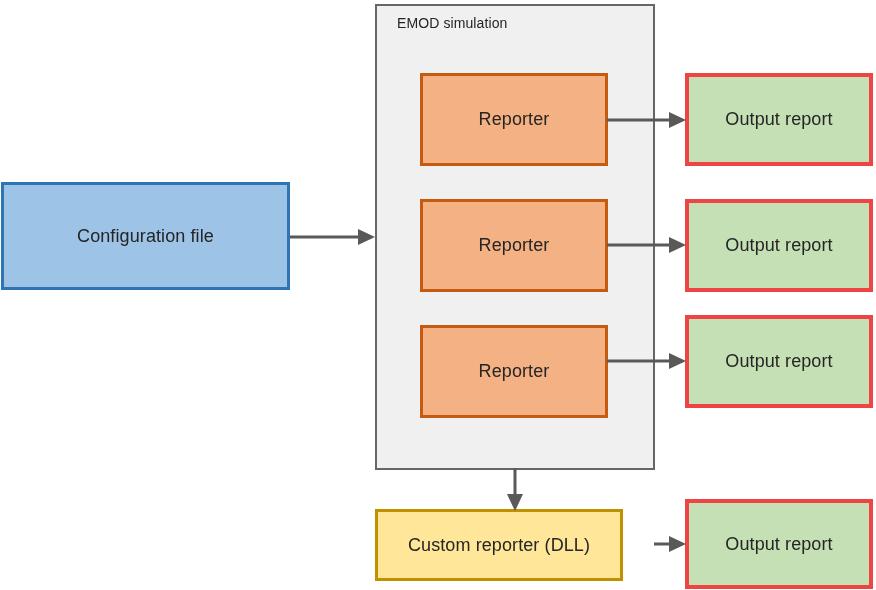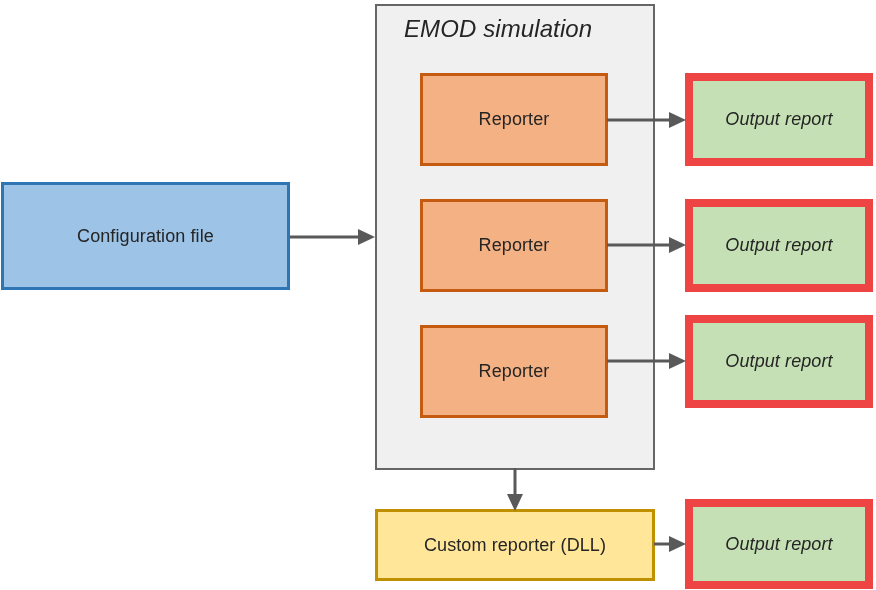--- a/index.html
+++ b/index.html
@@ -33,35 +33,33 @@
   }
   
   .container-node {
     position: absolute;
     box-sizing: border-box;
     background: #F0F0F0;
     border: 2px solid #666666;
   }
   .container-title {
     position: absolute;
-    left: 27px;
+    left: 20px;
     top: 9px;
-    font-size: 24px;
+    font-size: 14px;
     color: #252525;
     letter-spacing: 0.1px;
-    font-style: italic;
   }
   .reporter-node {
     background: #F4B183;
     border: 3px solid #C55A11;
   }
   .output-node {
     background: #C5E0B4;
-    border: 8px solid #ef4444;
-    font-style: italic;
+    border: 4px solid #ef4444;
   }
   .config-node {
     background: #9DC3E6;
     border: 3px solid #2E75B6;
   }
   .custom-node {
     background: #FFE699;
     border: 3px solid #BF9000;
   }
   .edge {
@@ -102,21 +100,21 @@
   </div>
 
   <div class="node output-node" style="left:685px; top:199px; width:188px; height:93px;">
     <span>Output report</span>
   </div>
 
   <div class="node output-node" style="left:685px; top:315px; width:188px; height:93px;">
     <span>Output report</span>
   </div>
 
-  <div class="node custom-node" style="left:375px; top:509px; width:280px; height:72px;">
+  <div class="node custom-node" style="left:375px; top:509px; width:248px; height:72px;">
     <span>Custom reporter (DLL)</span>
   </div>
 
   <div class="node output-node" style="left:685px; top:499px; width:188px; height:90px;">
     <span>Output report</span>
   </div>
 
   <div class="edge" style="left:290px; top:226px; width:86px; height:22px;">
     <svg width="86" height="22" viewBox="0 0 86 22">
       <line x1="0" y1="11" x2="70" y2="11" stroke="#595959" stroke-width="3"></line>

